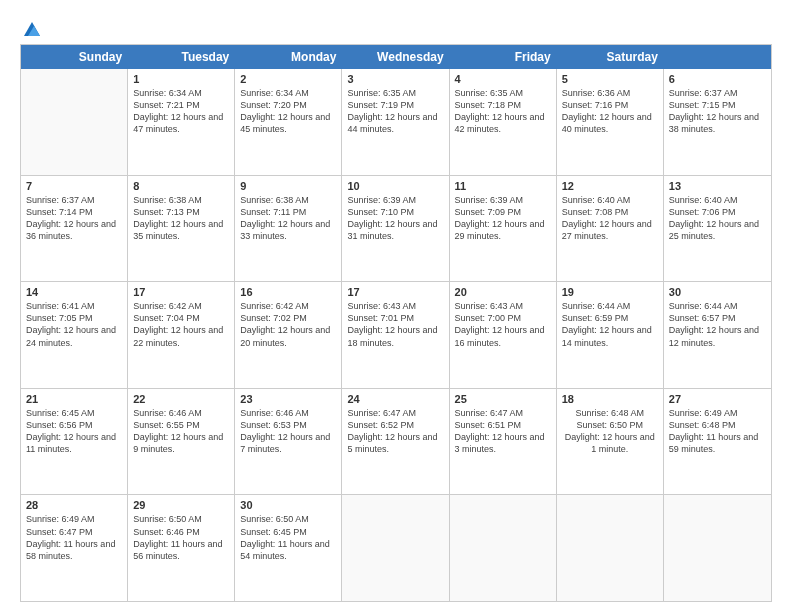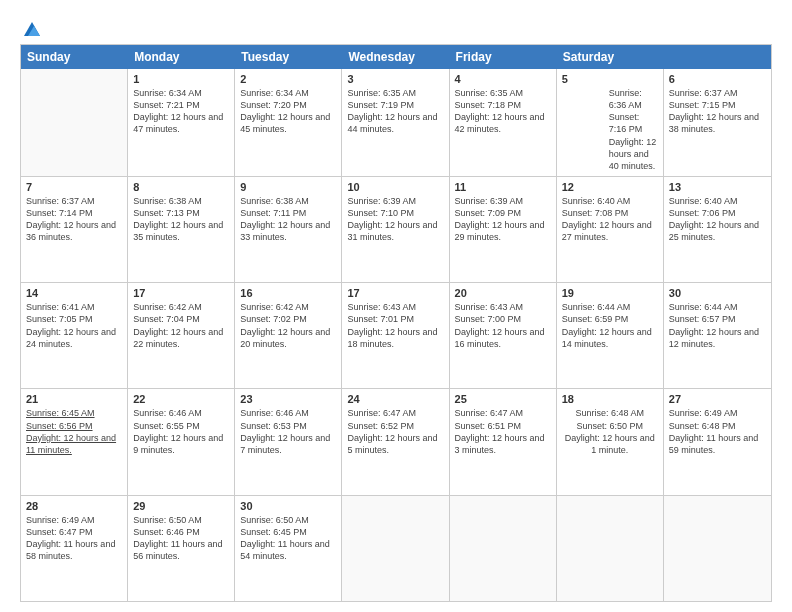--- a/index.html
+++ b/index.html
@@ -62,21 +62,21 @@
     .cal-header {
       display: grid;
       grid-template-columns: repeat(7, 1fr);
       background: #3a7abf;
     }
     .cal-header-cell {
       color: #fff;
       font-size: 12px;
       font-weight: bold;
       padding: 5px 6px;
-      text-align: left;
+      text-align: right;
     }
     .cal-body {
       flex: 1;
       display: flex;
       flex-direction: column;
     }
     .cal-row {
       display: grid;
       grid-template-columns: repeat(7, 1fr);
       flex: 1;
@@ -129,22 +129,22 @@
     </div>
     <div class="title-block">
       <div class="month-title"></div>
       <div class="location"></div>
     </div>
   </div>
 
   <div class="calendar">
     <div class="cal-header" id="cal-header">
         <div class="cal-header-cell">Sunday</div>
+        <div class="cal-header-cell">Tuesday</div>
         <div class="cal-header-cell">Monday</div>
-        <div class="cal-header-cell">Tuesday</div>
         <div class="cal-header-cell">Wednesday</div>
         <div class="cal-header-cell">Friday</div>
         <div class="cal-header-cell">Saturday</div>
       </div>
     <div class="cal-body" id="cal-body">
         <div class="cal-row">
           <div class="cal-cell empty"></div>
           <div class="cal-cell">
             <div class="day-num">1</div>
             <div class="day-info" style="white-space: pre-line;">Sunrise: 6:34 AM
@@ -164,21 +164,21 @@
 Daylight: 12 hours and 44 minutes.</div>
           </div>
           <div class="cal-cell">
             <div class="day-num">4</div>
             <div class="day-info" style="white-space: pre-line;">Sunrise: 6:35 AM
 Sunset: 7:18 PM
 Daylight: 12 hours and 42 minutes.</div>
           </div>
           <div class="cal-cell">
             <div class="day-num">5</div>
-            <div class="day-info" style="white-space: pre-line; margin-left: 47px;">Sunrise: 6:36 AM
+            <div class="day-info" style="white-space: pre-line;">Sunrise: 6:36 AM
 Sunset: 7:16 PM
 Daylight: 12 hours and 40 minutes.</div>
           </div>
           <div class="cal-cell">
             <div class="day-num">6</div>
             <div class="day-info" style="white-space: pre-line;">Sunrise: 6:37 AM
 Sunset: 7:15 PM
 Daylight: 12 hours and 38 minutes.</div>
           </div>
         </div>
@@ -266,21 +266,21 @@
           <div class="cal-cell">
             <div class="day-num">30</div>
             <div class="day-info" style="white-space: pre-line;">Sunrise: 6:44 AM
 Sunset: 6:57 PM
 Daylight: 12 hours and 12 minutes.</div>
           </div>
         </div>
         <div class="cal-row">
           <div class="cal-cell">
             <div class="day-num">21</div>
-            <div class="day-info" style="white-space: pre-line; text-decoration: underline;">Sunrise: 6:45 AM
+            <div class="day-info" style="white-space: pre-line;">Sunrise: 6:45 AM
 Sunset: 6:56 PM
 Daylight: 12 hours and 11 minutes.</div>
           </div>
           <div class="cal-cell">
             <div class="day-num">22</div>
             <div class="day-info" style="white-space: pre-line;">Sunrise: 6:46 AM
 Sunset: 6:55 PM
 Daylight: 12 hours and 9 minutes.</div>
           </div>
           <div class="cal-cell">

